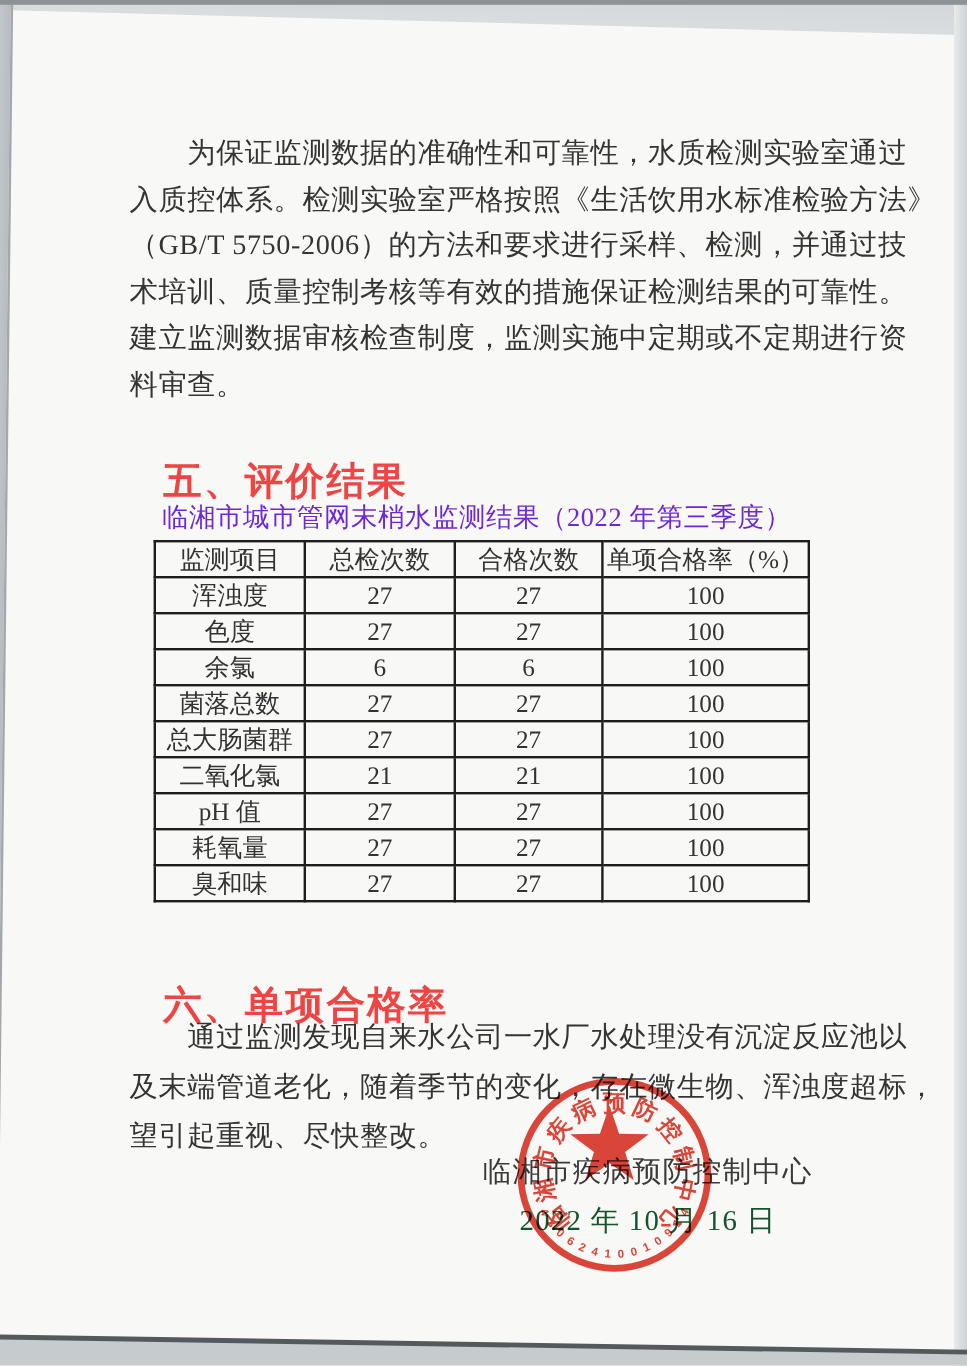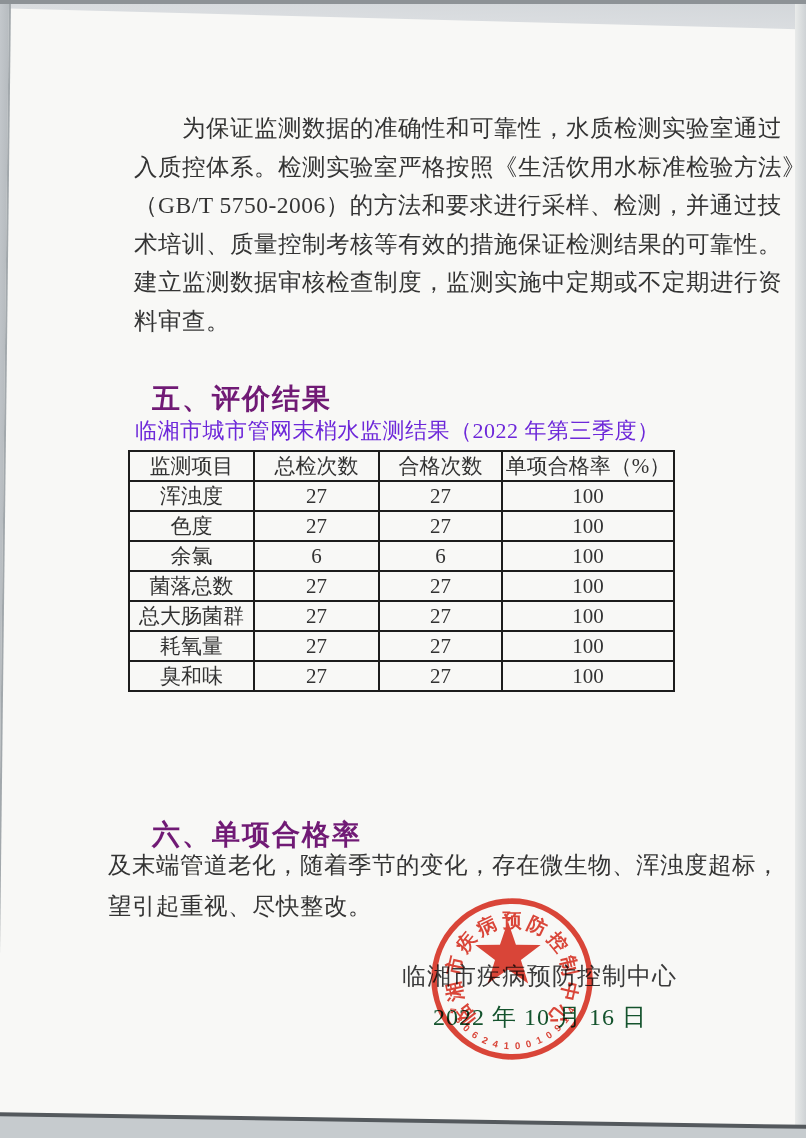--- a/index.html
+++ b/index.html
@@ -41,27 +41,27 @@
   
   .content { position:absolute; inset:0; z-index:2; }
   .para { position:absolute; width:645px; font-size:23.5px; color:#343434; }
   .para .tline {
     height:38.5px; line-height:38.5px;
     text-align:justify; text-align-last:justify;
     letter-spacing:0.5px; white-space:nowrap;
   }
   .para .tline.indent { padding-left:48px; }
   .para .tline.last { text-align-last:left; }
-  #para-quality { left:108px; top:109px;margin-left:26px; }
+  #para-quality { left:108px; top:109px; }
   #para-problems { left:108px; top:845px; }
   #para-problems .tline { height:41px; line-height:41px; }
   .sec-heading {
-    position:absolute; left:152px;
+    position:absolute; left:136px;
     font-family:"Liberation Sans","DejaVu Sans",sans-serif;
-    font-weight:bold; font-size:28px; color:#701a75; letter-spacing:2px;
+    font-weight:bold; font-size:32px; color:#ef4444; letter-spacing:2px;
   }
   #heading-eval { top:380px; }
   #heading-problems { top:816px; }
   .table-caption {
     position:absolute; left:135px; top:416px;
     font-size:22px; color:#6d28d9; letter-spacing:0.5px;
   }
   
   table.monitor {
     position:absolute; left:128px; top:450px; width:545px;
@@ -158,37 +158,50 @@
           <td>27</td>
           <td>100</td>
         </tr>
         <tr>
           <td>总大肠菌群</td>
           <td>27</td>
           <td>27</td>
           <td>100</td>
         </tr>
         <tr>
+          <td>二氧化氯</td>
+          <td>21</td>
+          <td>21</td>
+          <td>100</td>
+        </tr>
+        <tr>
+          <td>pH 值</td>
+          <td>27</td>
+          <td>27</td>
+          <td>100</td>
+        </tr>
+        <tr>
           <td>耗氧量</td>
           <td>27</td>
           <td>27</td>
           <td>100</td>
         </tr>
         <tr>
           <td>臭和味</td>
           <td>27</td>
           <td>27</td>
           <td>100</td>
         </tr>
       </tbody>
   </table>
 
   <div id="heading-problems" class="sec-heading">六、单项合格率</div>
 
   <div id="para-problems" class="para">
+      <div class="tline indent">通过监测发现自来水公司一水厂水处理没有沉淀反应池以</div>
       <div class="tline">及末端管道老化，随着季节的变化，存在微生物、浑浊度超标，</div>
       <div class="tline last">望引起重视、尽快整改。</div>
     </div>
 
   <div class="sig-org">临湘市疾病预防控制中心</div>
 
   <div class="sig-date">2022 年 10 月 16 日</div>
 </div>
 
 <svg class="stamp" viewBox="0 0 170 170">

